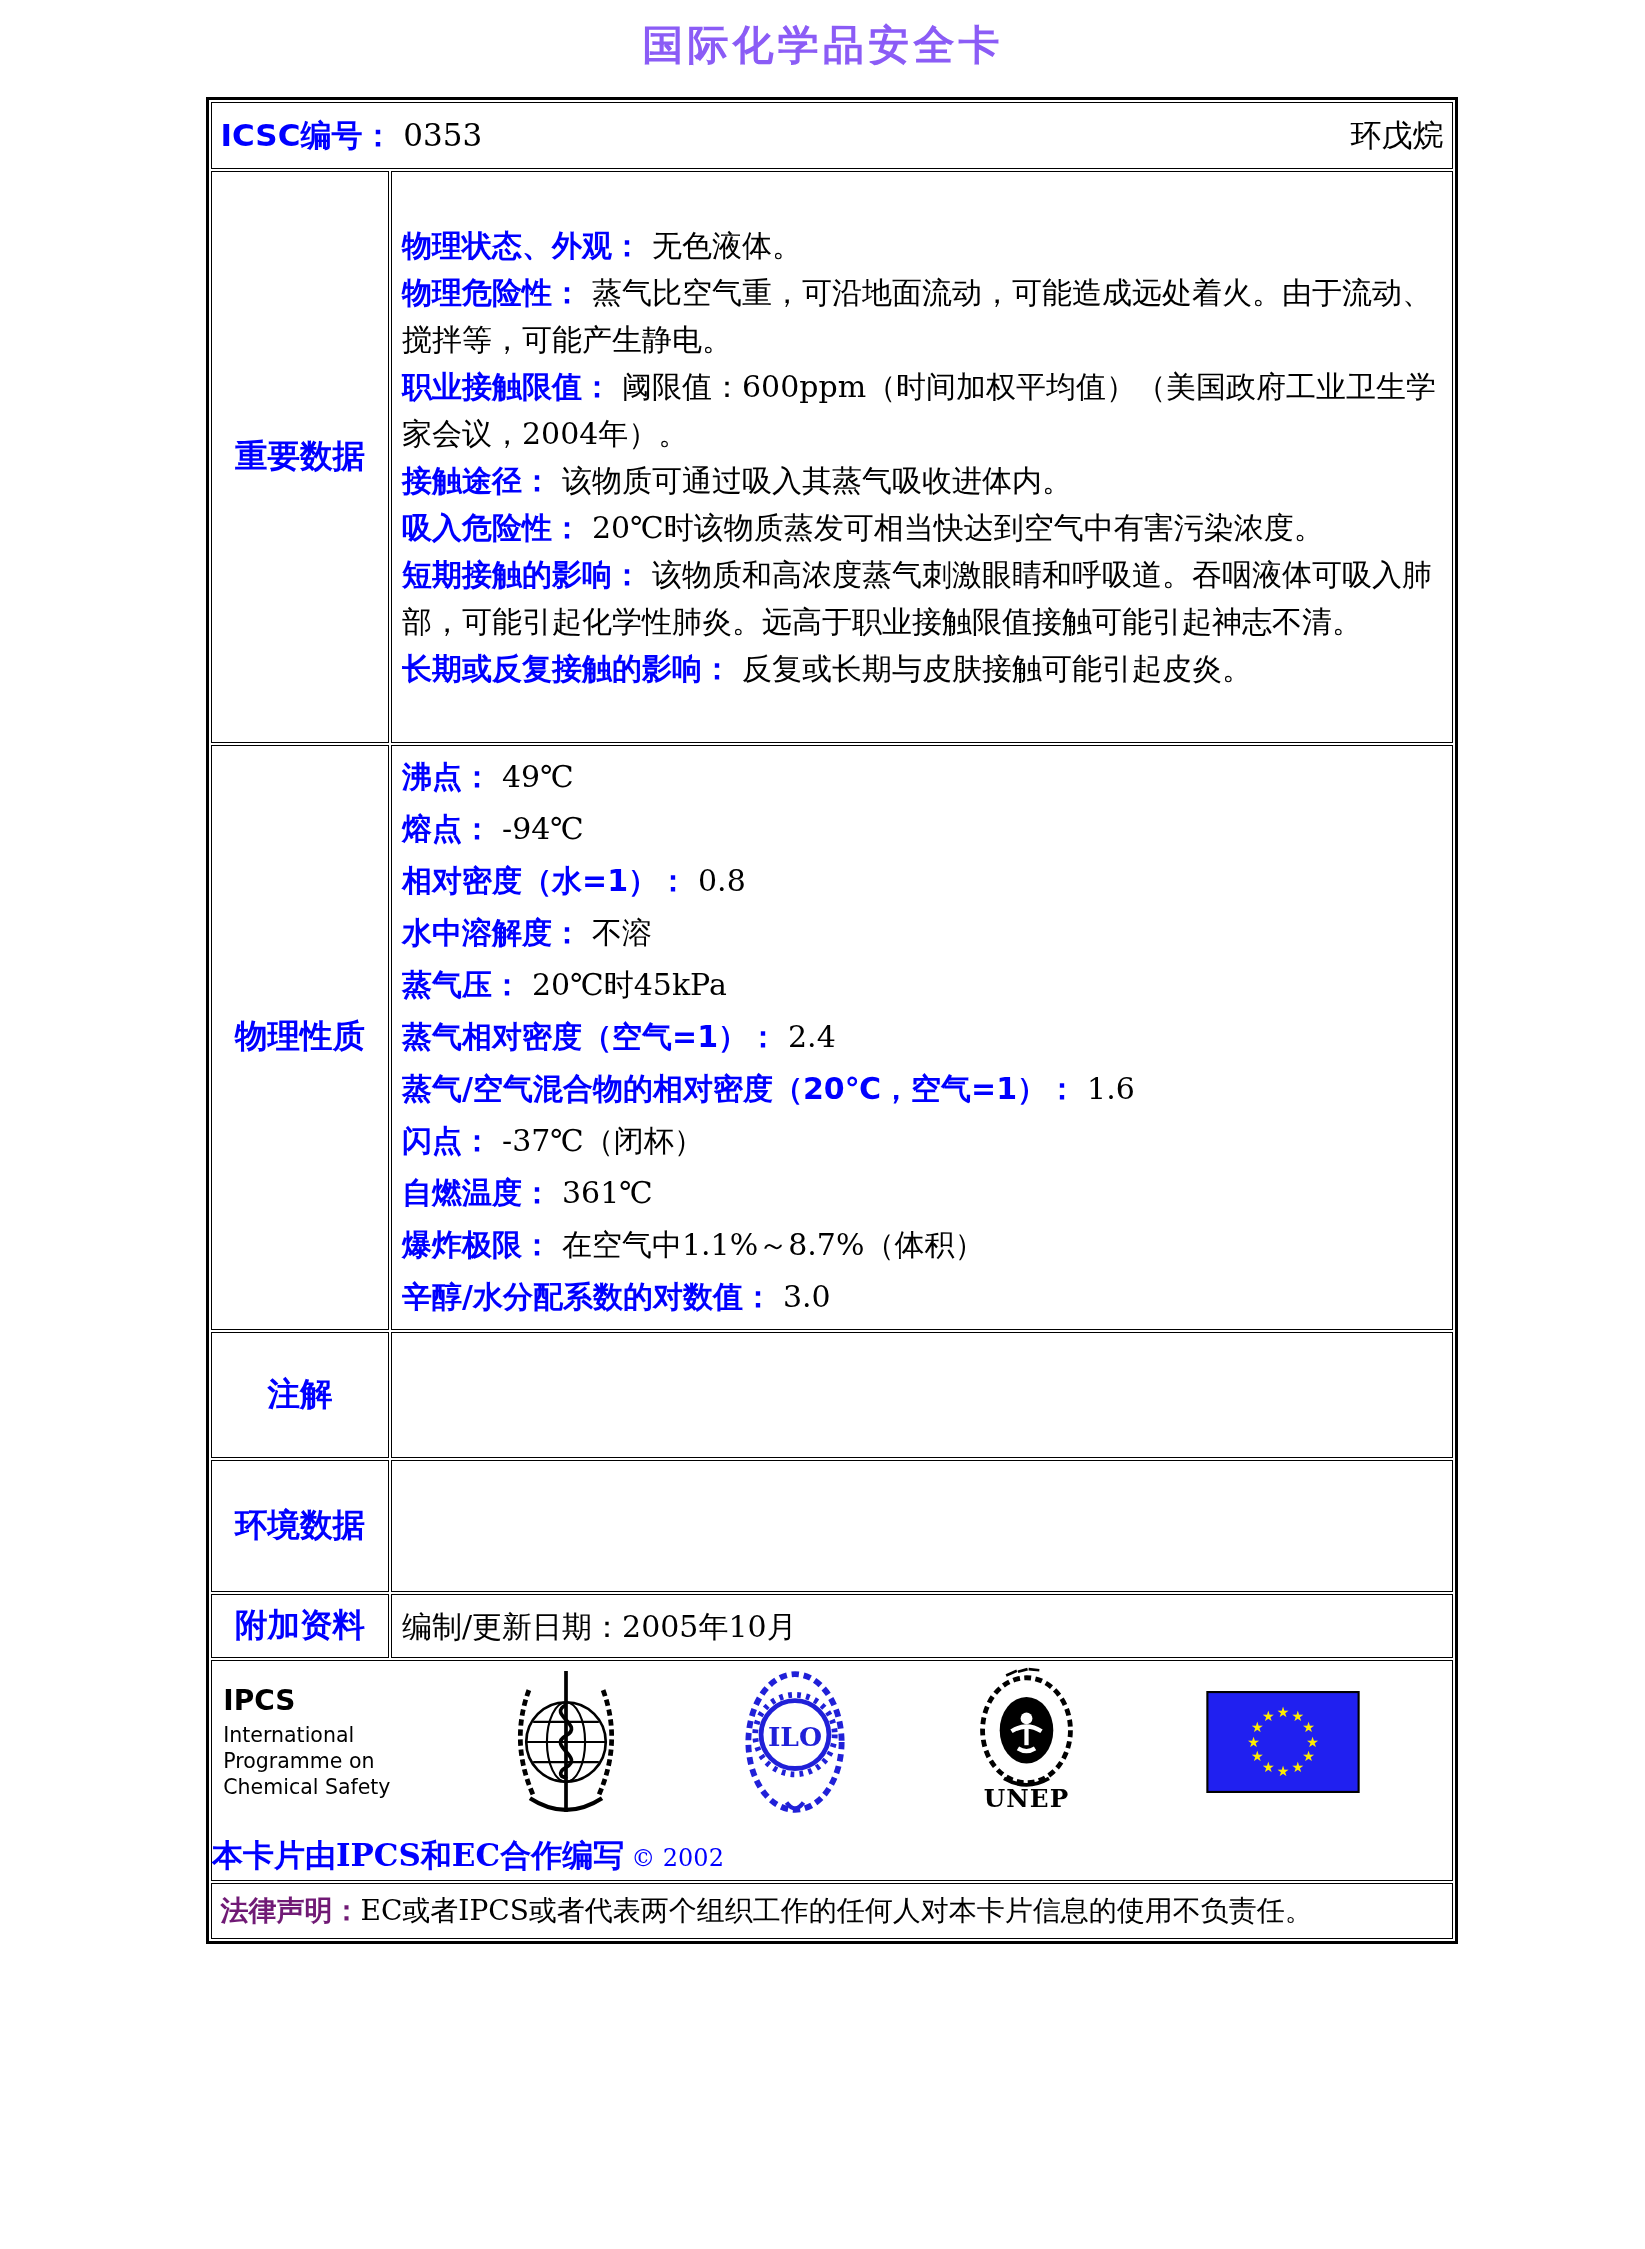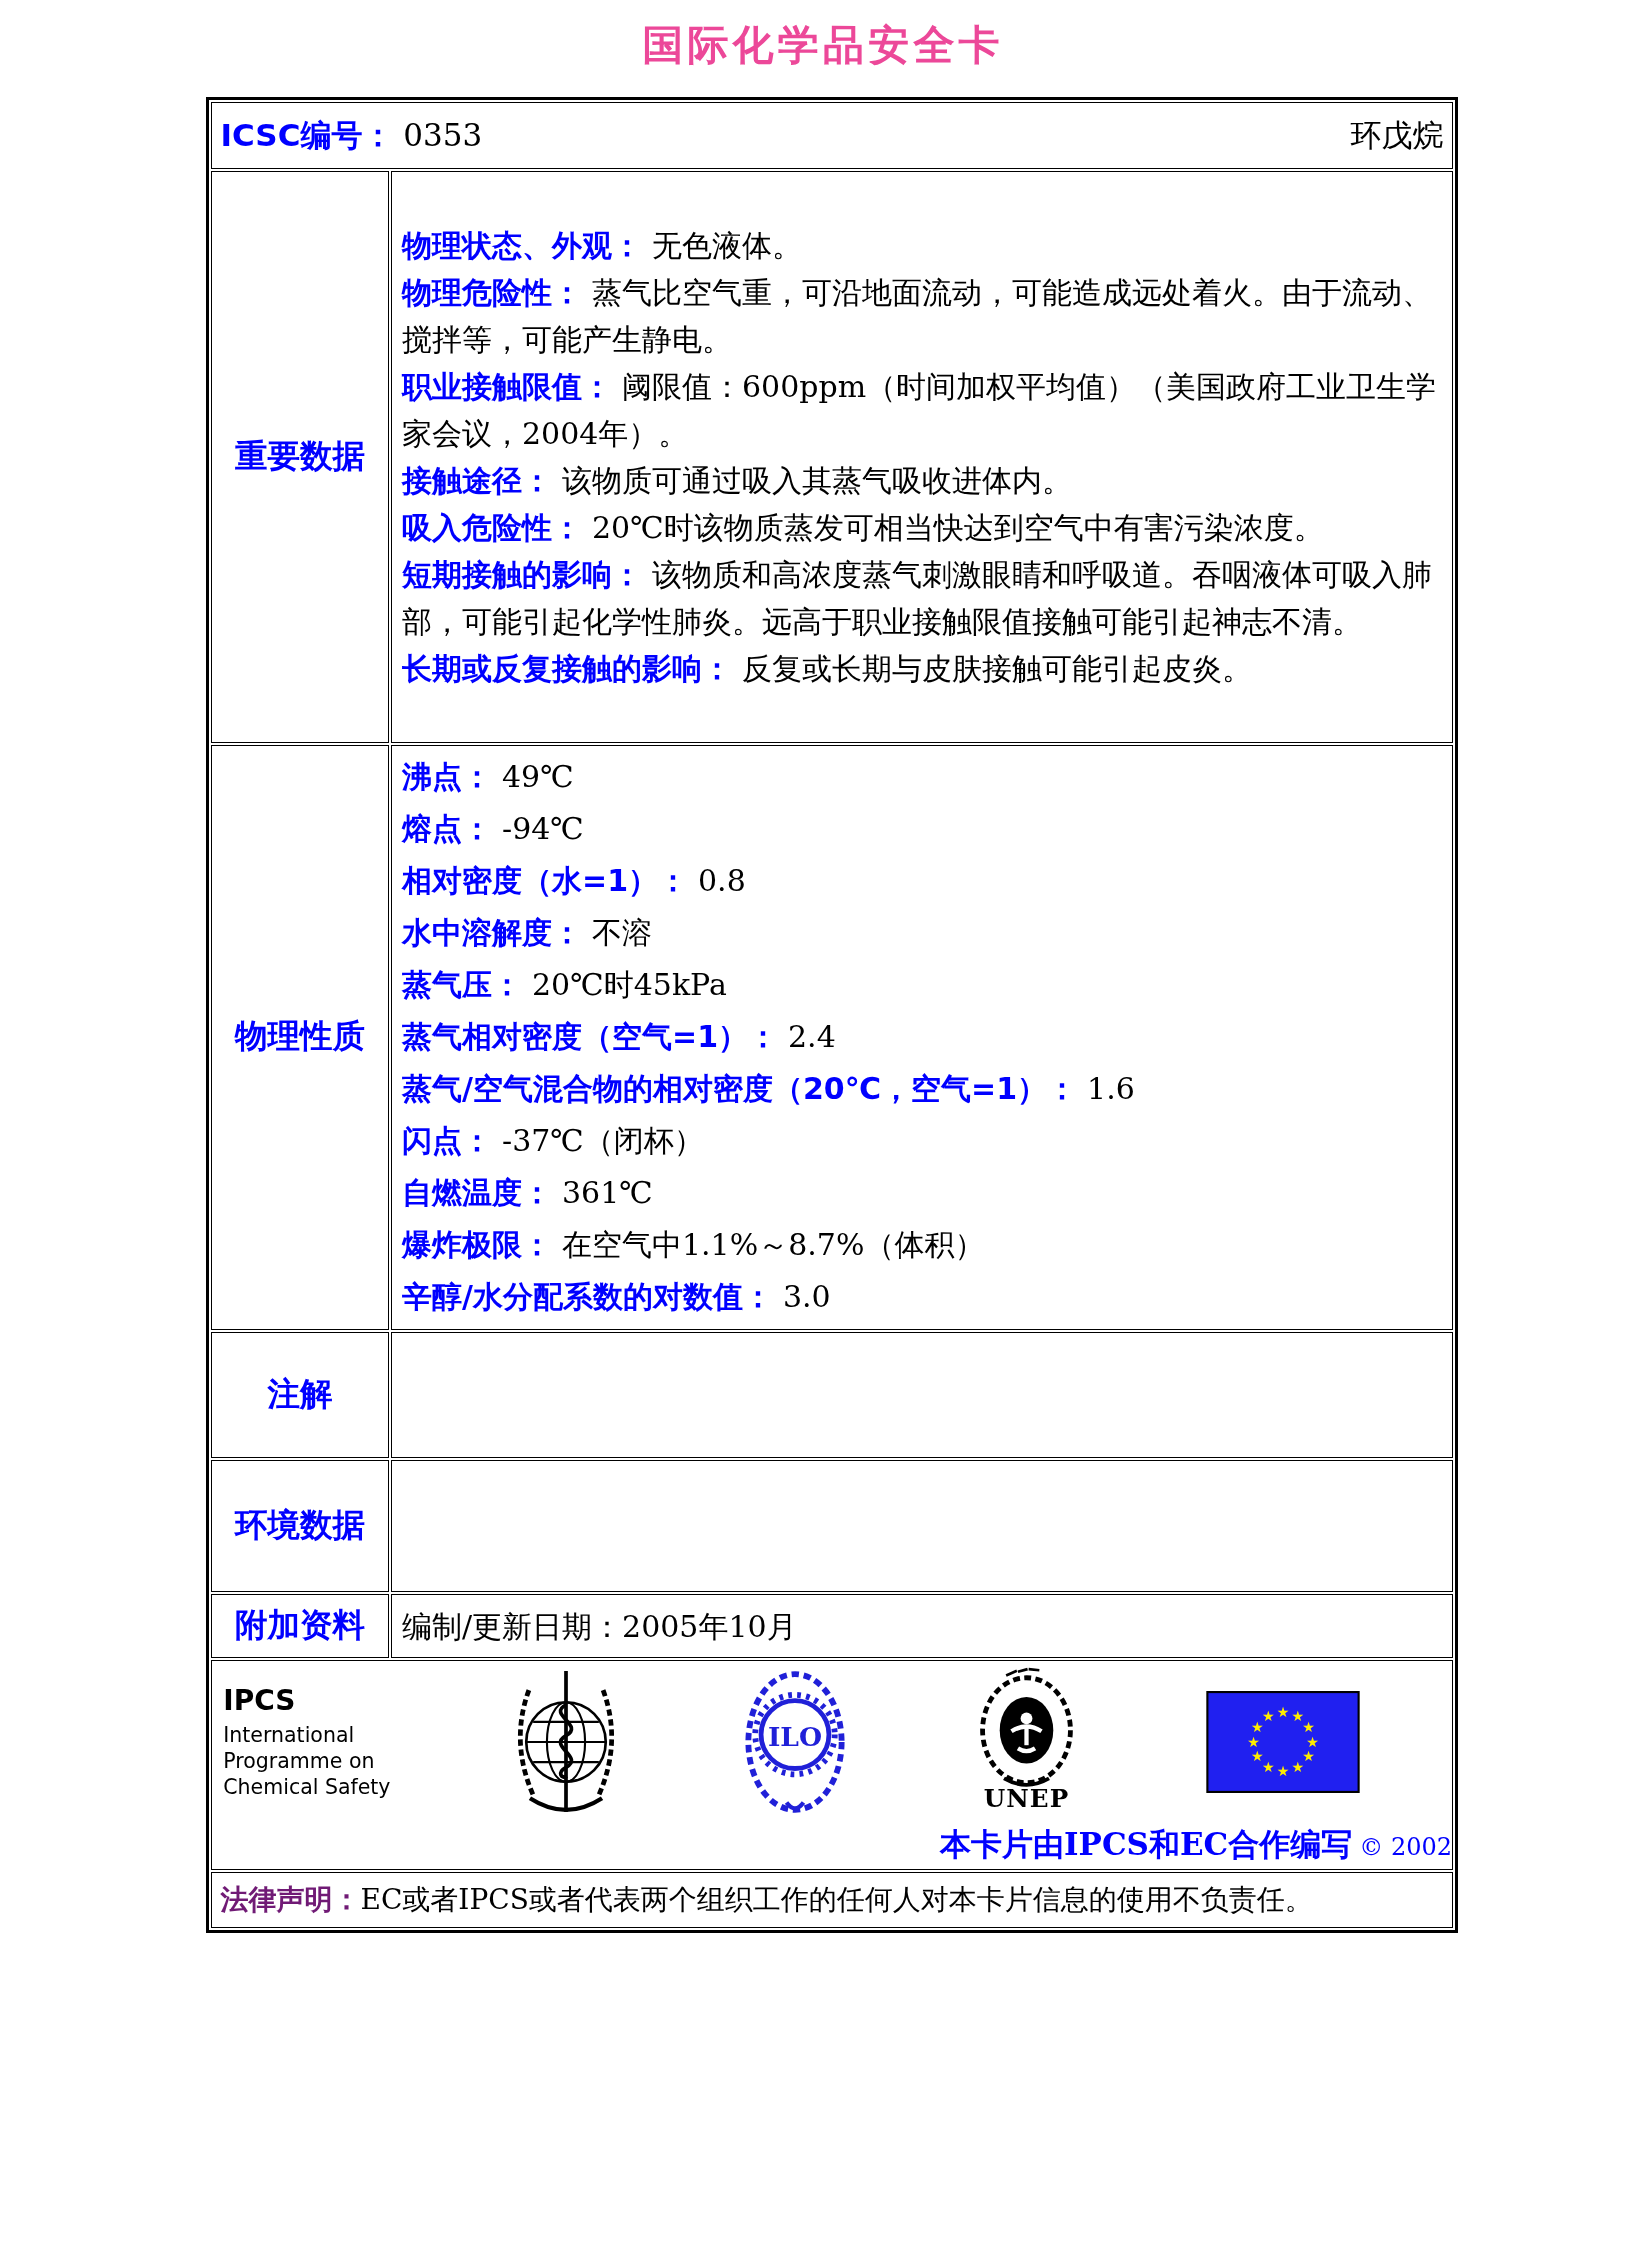--- a/index.html
+++ b/index.html
@@ -1,18 +1,18 @@
 <!DOCTYPE html>
 <html style="font-size:11.3px"><head>
 <meta charset="utf-8">
 <style>
   html,body{margin:0;padding:0;background:#fff;}
   .page{position:relative;width:1646px;height:2250px;background:#fff;overflow:hidden;
         font-family:"DejaVu Sans",sans-serif;color:#000;}
-  .doc-title{margin:18.4px 0 0;text-align:center;color:#ec4899;font-size:41px;font-weight:bold;
+  .doc-title{margin:18.4px 0 0;text-align:center;color:#8b5cf6;font-size:41px;font-weight:bold;
              letter-spacing:4.2px;font-family:"DejaVu Sans",sans-serif;}
   table.card{border-collapse:separate;border-spacing:2.8px;border:3.5px solid #000;
              margin:24px 0 0 206px;width:1252px;table-layout:fixed;background:#fff;}
   td{border:1.4px solid #000;vertical-align:middle;background:#fff;}
   .icsc-cell{height:65px;padding:0 8.5px;font-size:31px;}
   .icsc-flex{display:flex;justify-content:space-between;align-items:center;gap:44px;}
   .lbl{color:#0000ff;font-weight:bold;font-family:"DejaVu Sans",sans-serif;}
   .val{color:#000;font-family:"DejaVu Serif",serif;}
   .blklbl{color:#000;font-family:"DejaVu Serif",serif;}
   .label-cell{color:#0000ff;font-weight:bold;text-align:center;font-size:32.5px;
@@ -25,21 +25,21 @@
   .phys-cell p{line-height:52px;}
   .env-cell{height:119px;}
   .notes-cell{height:112px;}
   .addl-cell{height:51px;}
   .logos-cell{height:174px;padding:5.7px 0 2.8px;}
   .logos-flex{display:flex;align-items:center;justify-content:space-between;padding:0 92px 0 11.3px;}
   .ipcs-block{color:#000;}
   .ipcs-acronym{font-size:28px;font-weight:bold;margin-bottom:5.7px;}
   .ipcs-line{font-size:20.5px;line-height:26px;}
   .logo{display:block;}
-  .logo-caption{text-align:right;margin-top:7px;font-size:31px;color:#0000ff;font-weight:bold;
+  .logo-caption{text-align:left;margin-top:18px;font-size:31px;color:#0000ff;font-weight:bold;
                 font-family:"DejaVu Serif",serif;}
   .copyright{font-size:24px;font-weight:normal;margin-left:7px;}
   .legal-cell{height:54px;padding:0 8.5px;font-size:28px;}
   .legal-label{font-weight:bold;color:#701a75;font-family:Liberation Mono, monospace;}
   .legal-text{font-family:"DejaVu Serif",serif;}
 </style>
 </head>
 <body>
 
 <div class="page">

